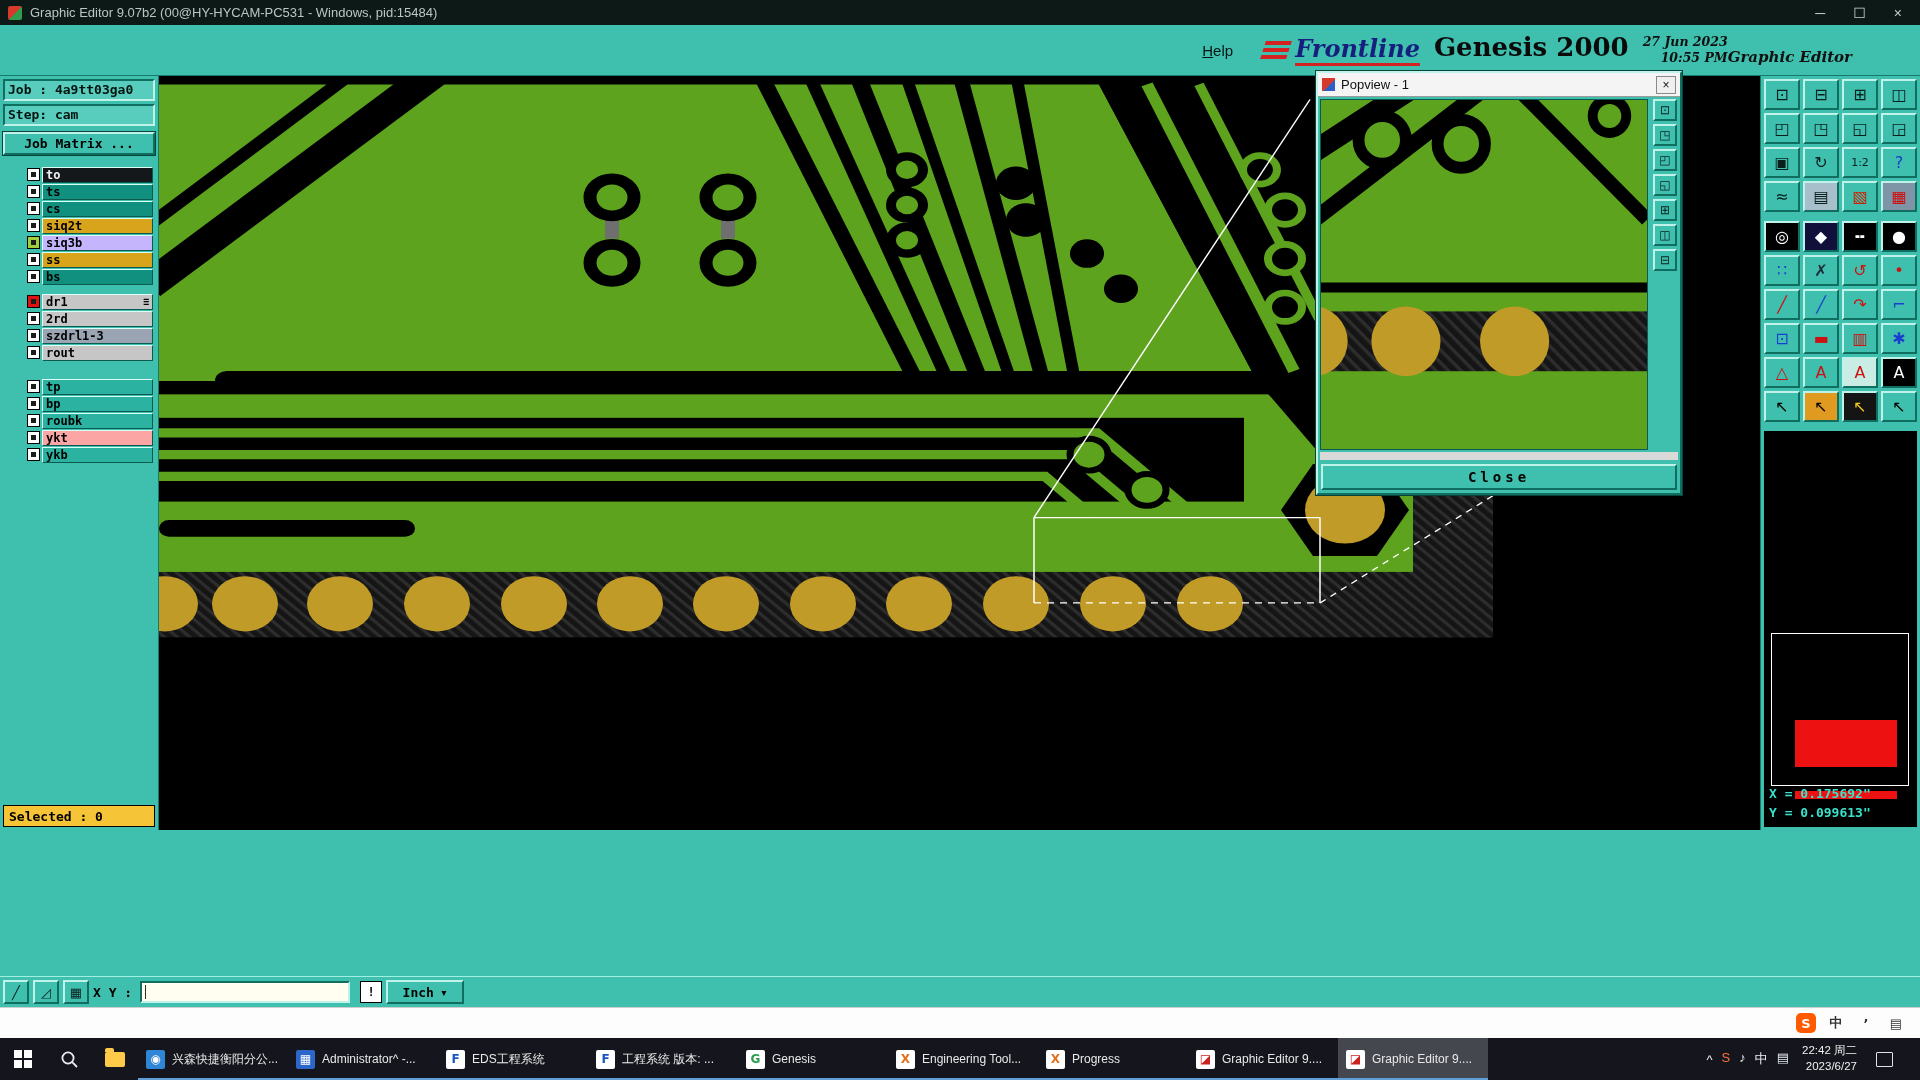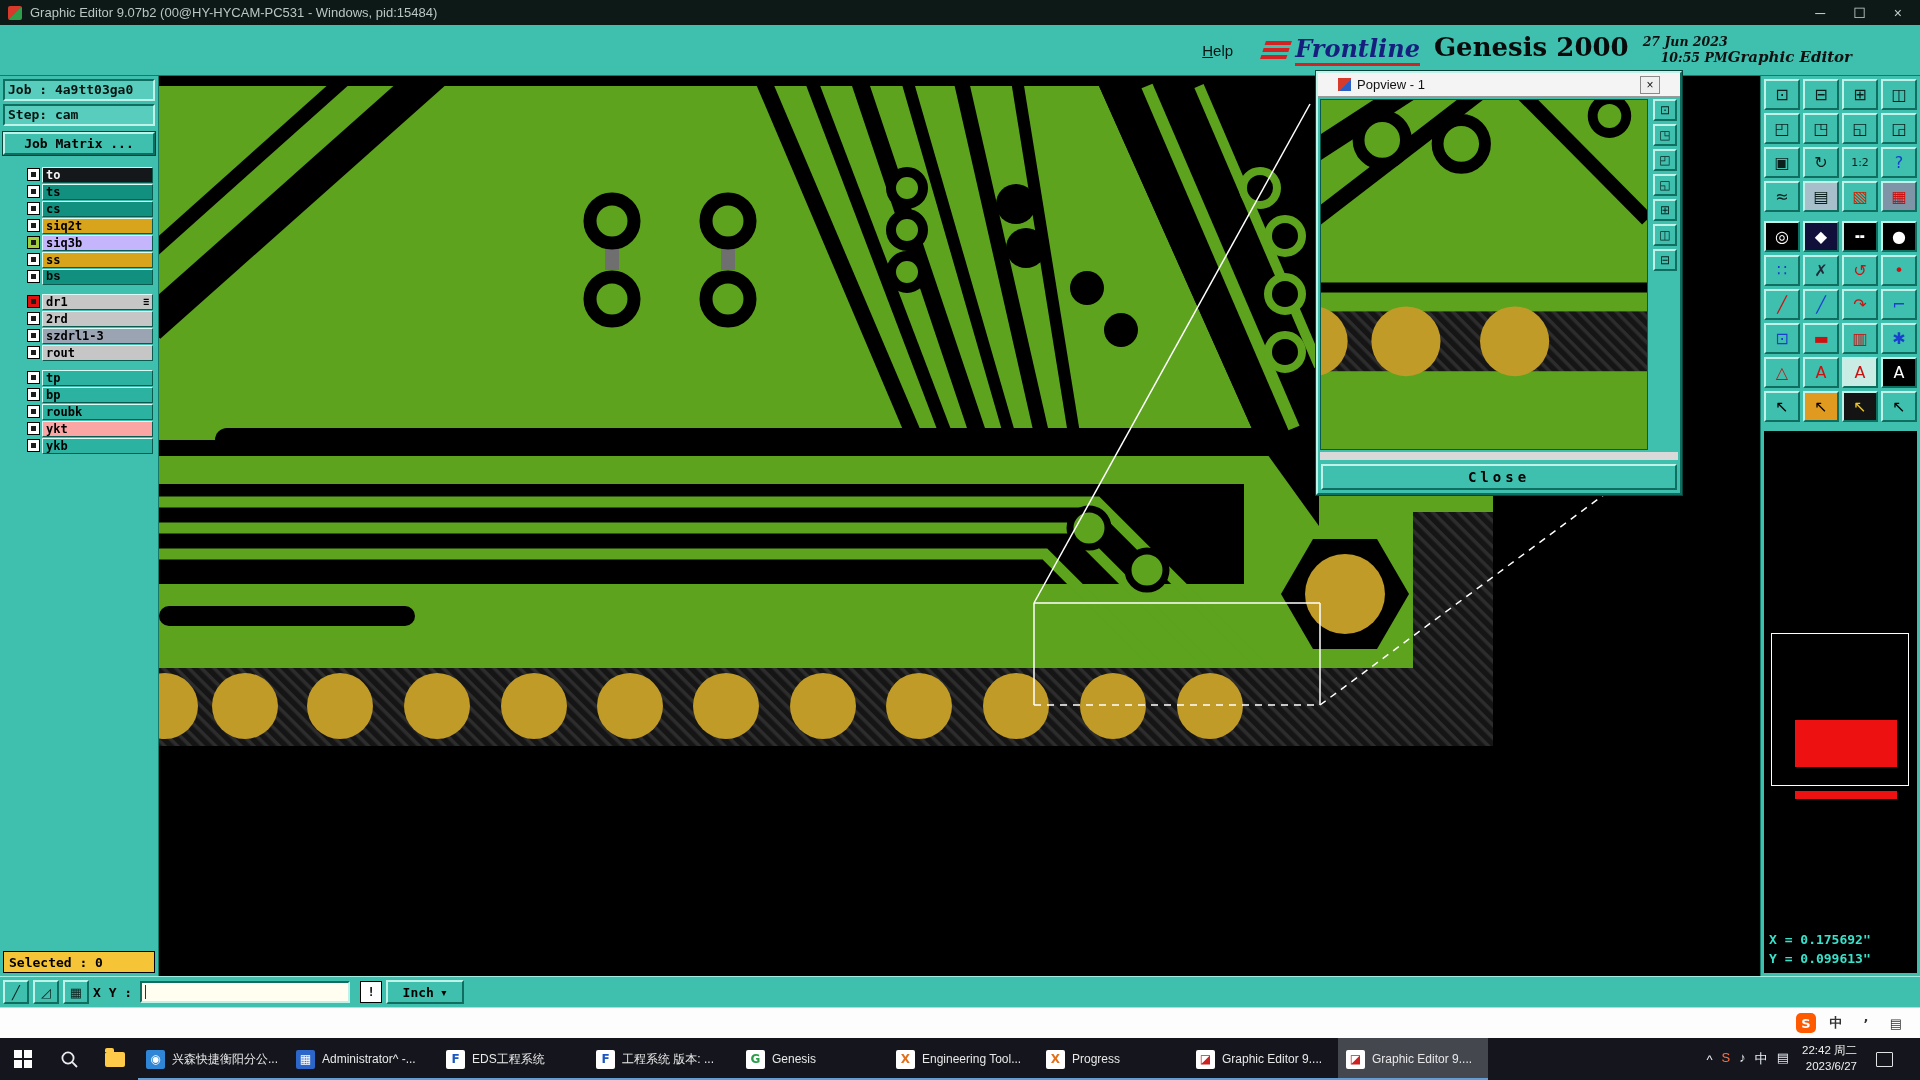--- a/index.html
+++ b/index.html
@@ -35,21 +35,21 @@
   .fl-bars i{display:block;width:26px;height:4px;background:#d42222}
   .fl-text{font:italic 800 24px "DejaVu Serif",serif;color:#161f7e;border-bottom:3px solid #d42222}
   .gen-block{display:flex;flex-direction:row;margin-right:4px}
   .gen-row{display:flex;align-items:flex-start;gap:14px}
   .gen-title{font:700 26px "DejaVu Serif",serif;color:#0a0a0a;line-height:1}
   .gen-dt{display:flex;flex-direction:column;align-items:flex-end;
     font:italic 700 12.5px "DejaVu Serif",serif;color:#101010;line-height:1.25}
   .gen-sub{font:italic 700 15px "DejaVu Serif",serif;color:#101010;align-self:flex-end;padding-right:56px}
 
   
-  .main{position:absolute;top:76px;left:0;right:0;height:900px;display:flex}
+  .main{position:absolute;top:76px;left:0;right:0;height:754px;display:flex}
 
   
   .left-panel{width:159px;background:var(--teal);display:flex;flex-direction:column;
     padding:3px;border-right:1px solid #157a6c}
   .info-box{height:22px;background:#58cdbd;margin-bottom:3px;padding:1px 3px;
     font:700 13px "DejaVu Sans Mono",monospace;color:#041410;white-space:nowrap;overflow:hidden}
   .matrix-btn{height:23px;background:var(--teal);margin:3px 0 12px;outline:1px solid #06443c;
     font:700 13px "DejaVu Sans Mono",monospace;display:flex;align-items:center;justify-content:center}
   .layer-list{margin-left:24px;width:126px;display:flex;flex-direction:column}
   .layer-row{display:flex;height:16px;margin-bottom:1px}
@@ -82,21 +82,21 @@
   .mini-redbar{position:absolute;left:31px;top:360px;width:102px;height:8px;background:#ee1111}
   .coord-box{position:absolute;left:5px;bottom:4px;font:700 13px "DejaVu Sans Mono",monospace;
     color:#38e2cb;line-height:1.45;white-space:nowrap}
 
   
   .popview{position:absolute;left:1316px;top:71px;width:366px;height:424px;z-index:6;
     background:var(--teal);outline:1px solid #06443c;
     border:2px solid;border-color:var(--teal-l) var(--teal-d) var(--teal-d) var(--teal-l);
     display:flex;flex-direction:column}
   .pv-titlebar{height:24px;background:#f4f4f4;display:flex;align-items:center;gap:6px;
-    padding:0 20px;border-bottom:1px solid #9a9a9a}
+    padding:0 4px;border-bottom:1px solid #9a9a9a}
   .pv-ico{width:13px;height:13px;background:linear-gradient(135deg,#d63a2a 55%,#2b5fc4 55%)}
   .pv-title{font-size:13px;color:#111;flex:1}
   .pv-close-x{width:20px;height:18px;border:1px solid #8a8a8a;background:#efefef;
     display:flex;align-items:center;justify-content:center;font-size:12px;color:#111}
   .pv-body{flex:1;display:flex;min-height:0}
   .pv-image{flex:1;margin:2px;border:1px solid #0a5a50;min-width:0}
   .pv-image svg{display:block;width:100%;height:100%}
   .pv-tools{width:30px;display:flex;flex-direction:column;align-items:center;padding-top:2px;gap:3px}
   .pv-tool{width:24px;height:22px;background:var(--teal);
     border:2px solid;border-color:var(--teal-l) var(--teal-d) var(--teal-d) var(--teal-l);
@@ -244,21 +244,21 @@
           <div class="layer-row">
             <span class="layer-box" style="background: rgb(255, 255, 255);"></span>
             <span class="layer-name" style="background: rgb(216, 164, 28); color: rgb(0, 0, 0);">
               <span>ss</span>
               <span class="layer-mark"></span>
             </span>
           </div>
 
           <div class="layer-row">
             <span class="layer-box" style="background: rgb(255, 255, 255);"></span>
-            <span class="layer-name" style="background: rgb(18, 144, 127); color: rgb(0, 0, 0); font-family: Liberation Mono, monospace;">
+            <span class="layer-name" style="background: rgb(18, 144, 127); color: rgb(0, 0, 0);">
               <span>bs</span>
               <span class="layer-mark"></span>
             </span>
           </div>
 
           <div class="layer-row" style="margin-top: 8px;">
             <span class="layer-box" style="background: rgb(224, 16, 16);"></span>
             <span class="layer-name" style="background: rgb(198, 198, 198); color: rgb(0, 0, 0);">
               <span>dr1</span>
               <span class="layer-mark">≡</span>
@@ -282,21 +282,21 @@
           </div>
 
           <div class="layer-row">
             <span class="layer-box" style="background: rgb(255, 255, 255);"></span>
             <span class="layer-name" style="background: rgb(198, 198, 198); color: rgb(0, 0, 0);">
               <span>rout</span>
               <span class="layer-mark"></span>
             </span>
           </div>
 
-          <div class="layer-row" style="margin-top: 8px;">
+          <div class="layer-row" style="margin-top: 17px;">
             <span class="layer-box" style="background: rgb(255, 255, 255);"></span>
             <span class="layer-name" style="background: rgb(43, 178, 161); color: rgb(0, 0, 0);">
               <span>tp</span>
               <span class="layer-mark"></span>
             </span>
           </div>
 
           <div class="layer-row">
             <span class="layer-box" style="background: rgb(255, 255, 255);"></span>
             <span class="layer-name" style="background: rgb(43, 178, 161); color: rgb(0, 0, 0);">

